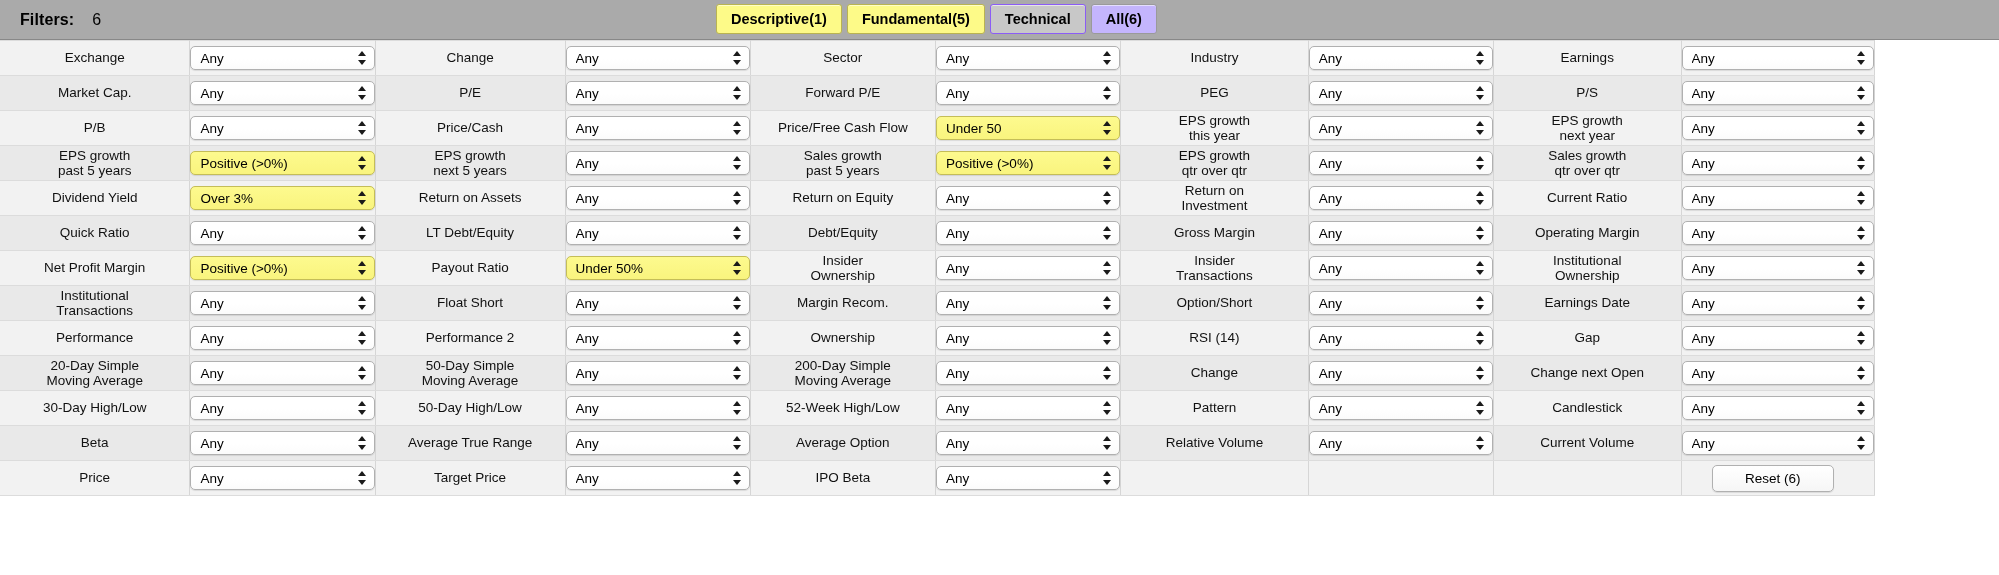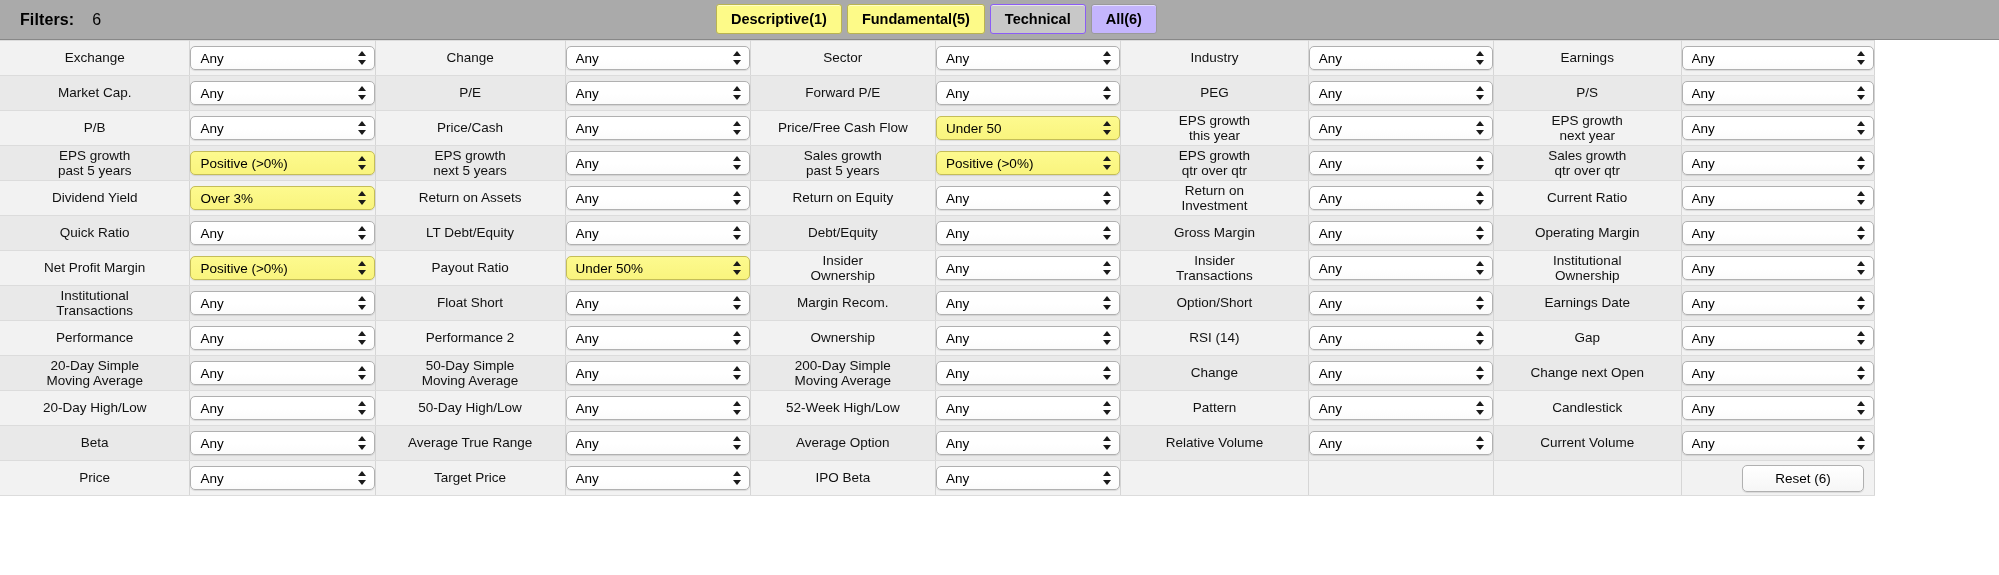--- a/index.html
+++ b/index.html
@@ -185,21 +185,21 @@
     border-top: 5px solid #1a1a1a;
   }
   .sel.sel-active {
     background: linear-gradient(to bottom, #fdfa8e 0%, #f9f47e 100%);
     border-color: #c4bd58;
   }
 
   
   .reset-wrap {
     display: flex;
-    justify-content: flex-end;
+    justify-content: center;
     align-items: center;
     padding-right: 10px;
   }
   .reset-btn {
     display: inline-flex;
     align-items: center;
     justify-content: center;
     min-width: 92px;
     height: 25px;
     padding: 0 14px;
@@ -617,21 +617,21 @@
           </td>
           <td class="label-cell">Change next Open</td>
           <td class="value-cell">
             <div class="sel">
               <span class="sel-text">Any</span>
               <span class="sel-arrows"></span>
             </div>
           </td>
         </tr>
         <tr class="row-odd">
-          <td class="label-cell">20-Day High/Low</td>
+          <td class="label-cell">30-Day High/Low</td>
           <td class="value-cell">
             <div class="sel">
               <span class="sel-text">Any</span>
               <span class="sel-arrows"></span>
             </div>
           </td>
           <td class="label-cell">50-Day High/Low</td>
           <td class="value-cell">
             <div class="sel">
               <span class="sel-text">Any</span>

